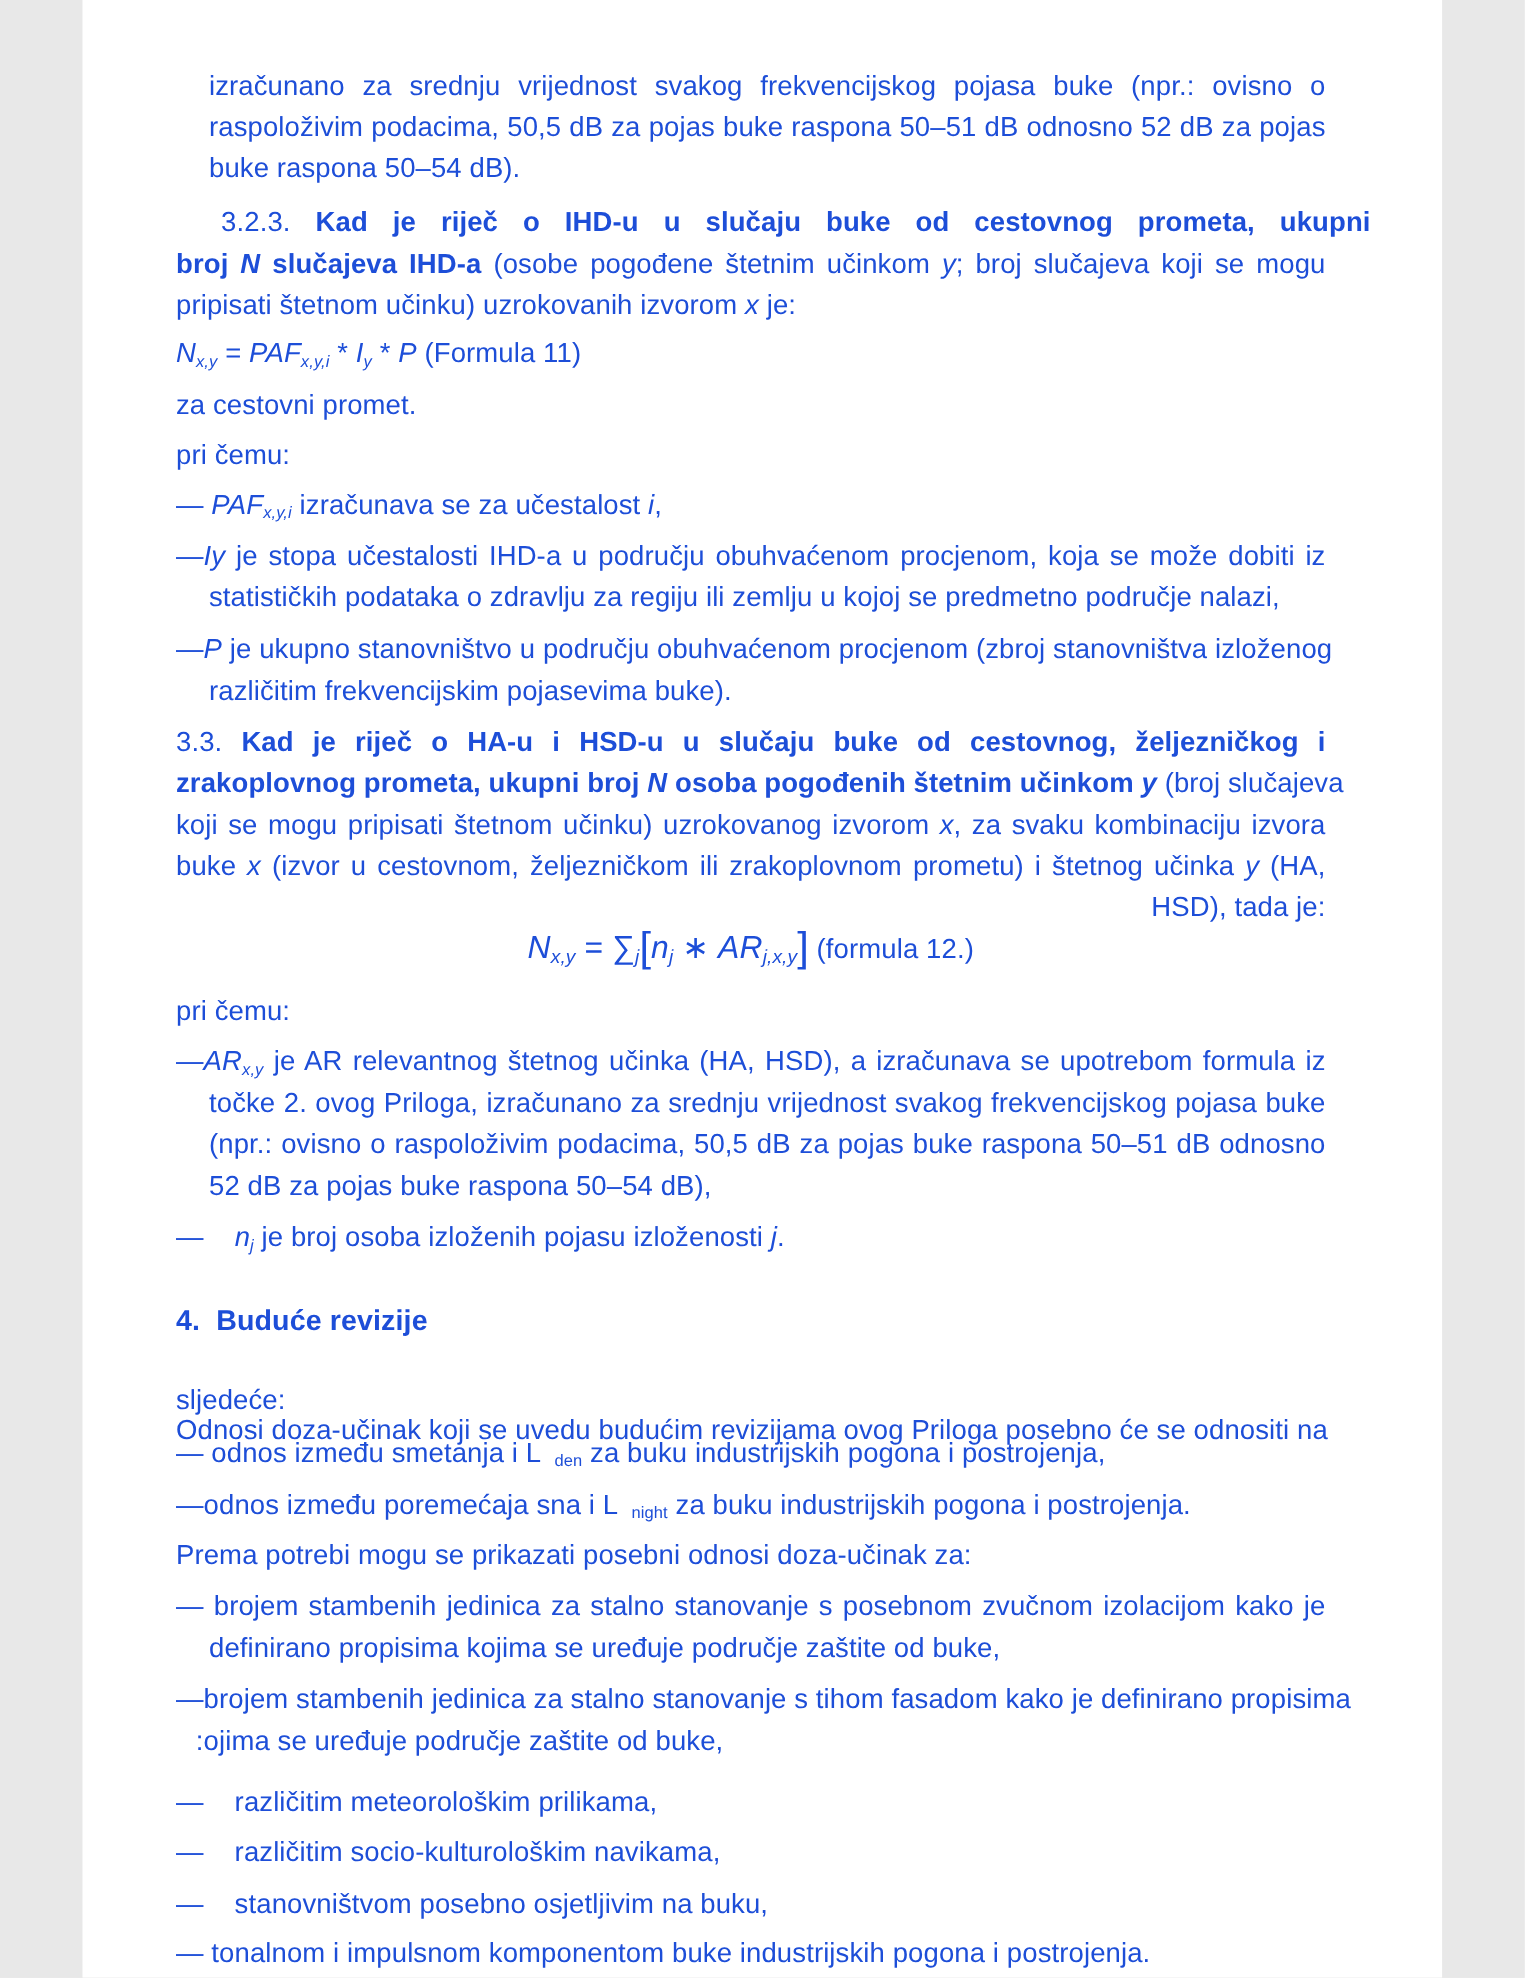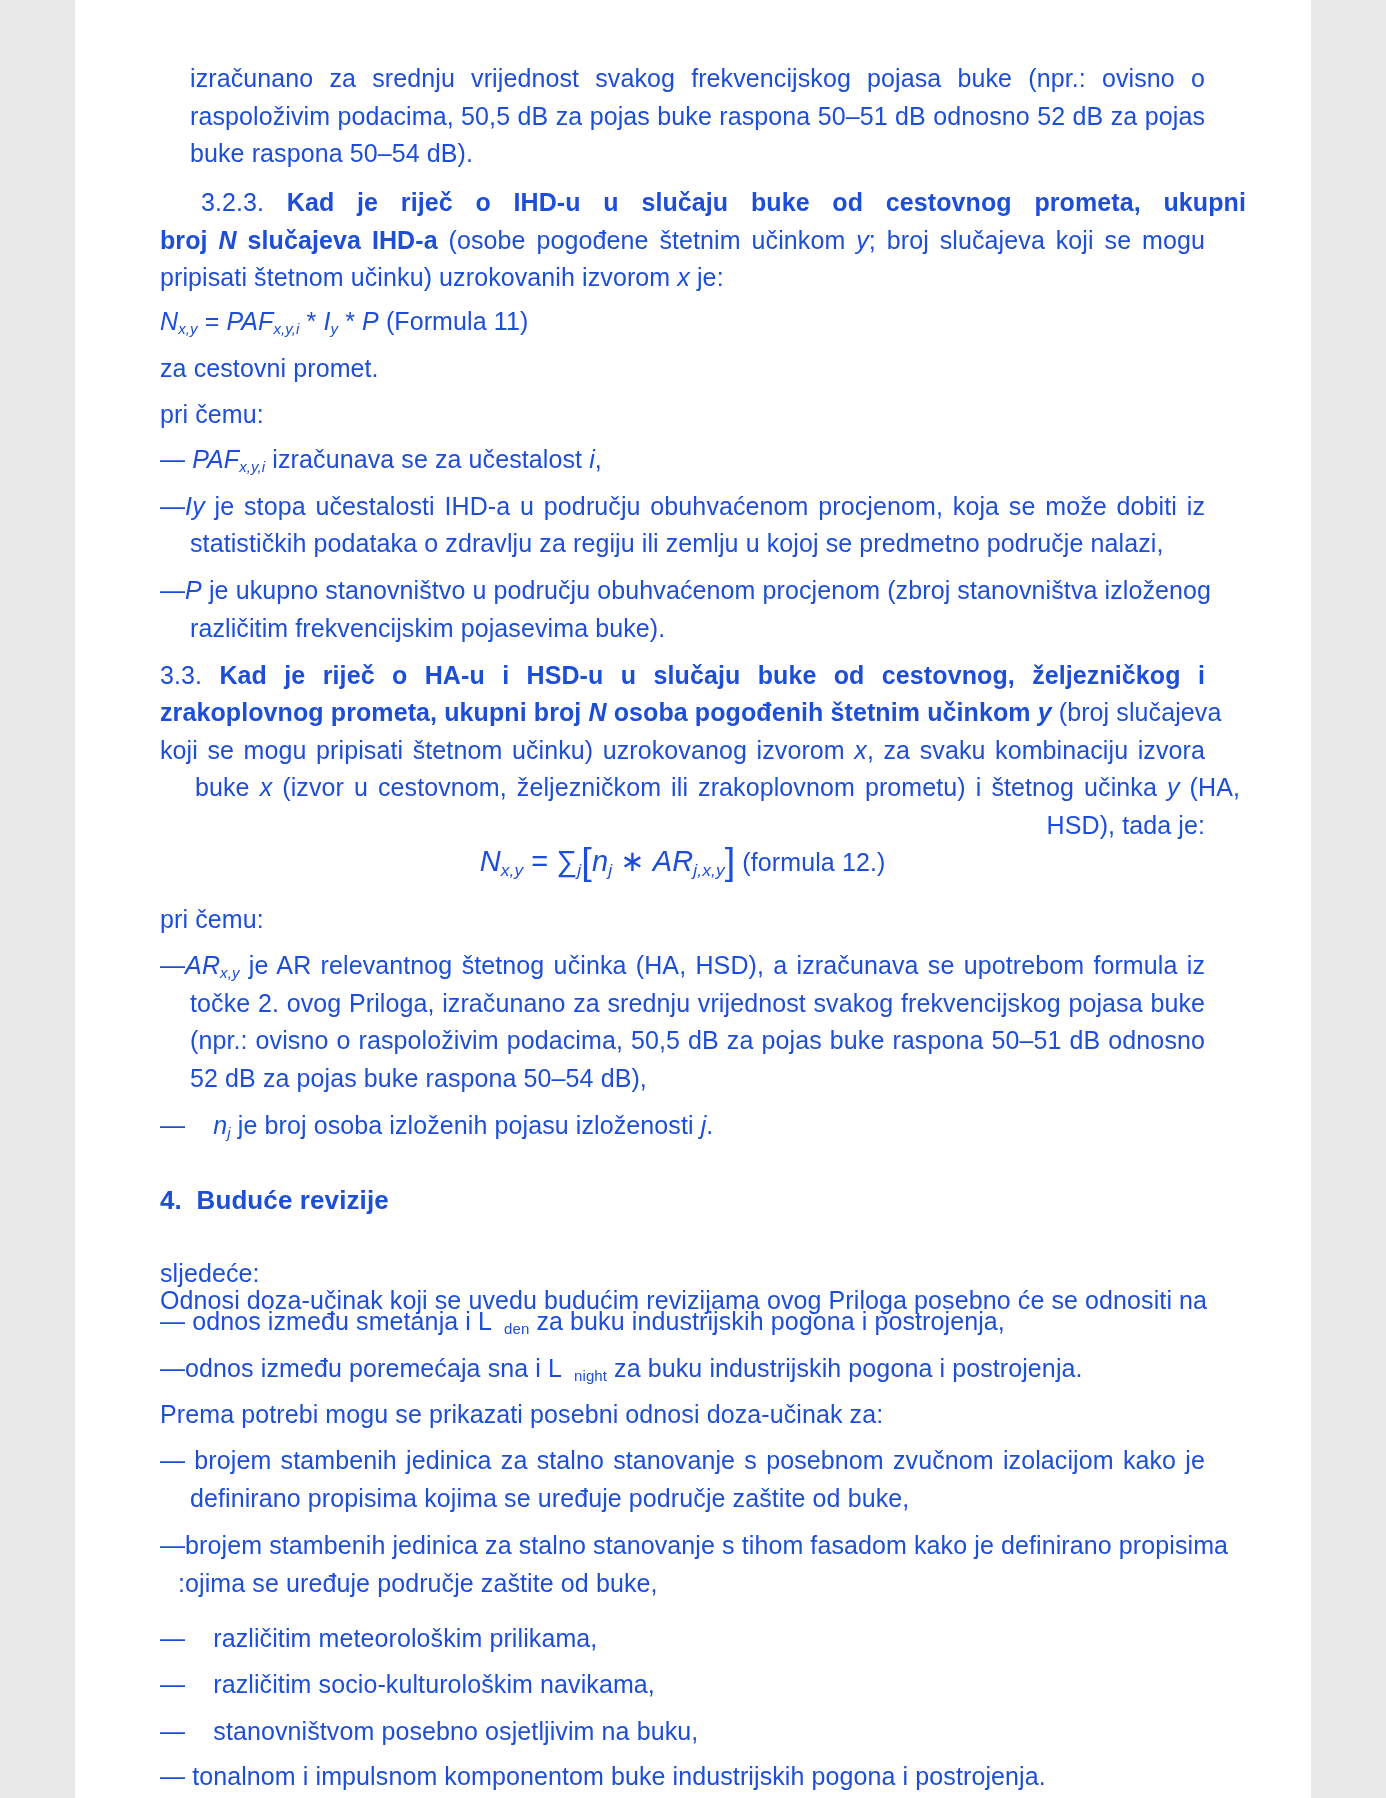--- a/index.html
+++ b/index.html
@@ -45,21 +45,21 @@
       <div class="line" style="top: 352px; left: 85px; width: 1045px;"><span>za cestovni promet.</span></div>
       <div class="line" style="top: 398px; left: 85px; width: 1045px;"><span>pri čemu:</span></div>
       <div class="line" style="top: 443px; left: 85px; width: 1045px;"><span>— </span><span class="i">PAF</span><span class="is">x,y,i</span><span> izračunava se za učestalost </span><span class="i">i</span><span>,</span></div>
       <div class="line j" style="top: 490px; left: 85px; width: 1045px;"><span>—</span><span class="i">Iy</span><span> je stopa učestalosti IHD-a u području obuhvaćenom procjenom, koja se može dobiti iz</span></div>
       <div class="line" style="top: 527px; left: 115px; width: 1015px;"><span>statističkih podataka o zdravlju za regiju ili zemlju u kojoj se predmetno područje nalazi,</span></div>
       <div class="line j" style="top: 574px; left: 85px; width: 1045px;"><span>—</span><span class="i">P</span><span> je ukupno stanovništvo u području obuhvaćenom procjenom (zbroj stanovništva izloženog</span></div>
       <div class="line" style="top: 612px; left: 115px; width: 1015px;"><span>različitim frekvencijskim pojasevima buke).</span></div>
       <div class="line j" style="top: 659px; left: 85px; width: 1045px;"><span>3.3. </span><span class="b">Kad je riječ o HA-u i HSD-u u slučaju buke od cestovnog, željezničkog i</span></div>
       <div class="line j" style="top: 696px; left: 85px; width: 1045px;"><span class="b">zrakoplovnog prometa, ukupni broj </span><span class="bi">N</span><span class="b"> osoba pogođenih štetnim učinkom </span><span class="bi">y</span><span> (broj slučajeva</span></div>
       <div class="line j" style="top: 734px; left: 85px; width: 1045px;"><span>koji se mogu pripisati štetnom učinku) uzrokovanog izvorom </span><span class="i">x</span><span>, za svaku kombinaciju izvora</span></div>
-      <div class="line j" style="top: 771px; left: 85px; width: 1045px; margin-left: 35px;"><span>buke </span><span class="i">x</span><span> (izvor u cestovnom, željezničkom ili zrakoplovnom prometu) i štetnog učinka </span><span class="i">y</span><span> (HA,</span></div>
+      <div class="line j" style="top: 771px; left: 85px; width: 1045px;"><span>buke </span><span class="i">x</span><span> (izvor u cestovnom, željezničkom ili zrakoplovnom prometu) i štetnog učinka </span><span class="i">y</span><span> (HA,</span></div>
       <div class="line" style="top: 809px; left: 85px; width: 1045px; text-align: right;"><span>HSD), tada je:</span></div>
       <div class="line formula12" style="top: 845px; left: 85px; width: 1045px;"><span class="i">N</span><span class="is">x,y</span><span> = </span><span>∑</span><span class="is">j</span><span class="big">[</span><span class="i">n</span><span class="is">j</span><span> ∗ </span><span class="i">AR</span><span class="is">j,x,y</span><span class="big">]</span><span class="fr"> (formula 12.)</span></div>
       <div class="line" style="top: 903px; left: 85px; width: 1045px;"><span>pri čemu:</span></div>
       <div class="line j" style="top: 949px; left: 85px; width: 1045px;"><span>—</span><span class="i">AR</span><span class="is">x,y</span><span> je AR relevantnog štetnog učinka (HA, HSD), a izračunava se upotrebom formula iz</span></div>
       <div class="line j" style="top: 987px; left: 115px; width: 1015px;"><span>točke 2. ovog Priloga, izračunano za srednju vrijednost svakog frekvencijskog pojasa buke</span></div>
       <div class="line j" style="top: 1024px; left: 115px; width: 1015px;"><span>(npr.: ovisno o raspoloživim podacima, 50,5 dB za pojas buke raspona 50–51 dB odnosno</span></div>
       <div class="line" style="top: 1062px; left: 115px; width: 1015px;"><span>52 dB za pojas buke raspona 50–54 dB),</span></div>
       <div class="line" style="top: 1109px; left: 85px; width: 1045px;"><span>—&nbsp;&nbsp;&nbsp; </span><span class="i">n</span><span class="is">j</span><span> je broj osoba izloženih pojasu izloženosti </span><span class="i">j</span><span>.</span></div>
       <div class="line h4" style="top: 1170px; left: 85px; width: 1045px; margin-top: 14px;"><span class="b">4.&nbsp;&nbsp;</span><span class="b">Buduće revizije</span></div>
       <div class="line j" style="top: 1284px; left: 85px; width: 1045px;"><span>Odnosi doza-učinak koji se uvedu budućim revizijama ovog Priloga posebno će se odnositi na</span></div>

